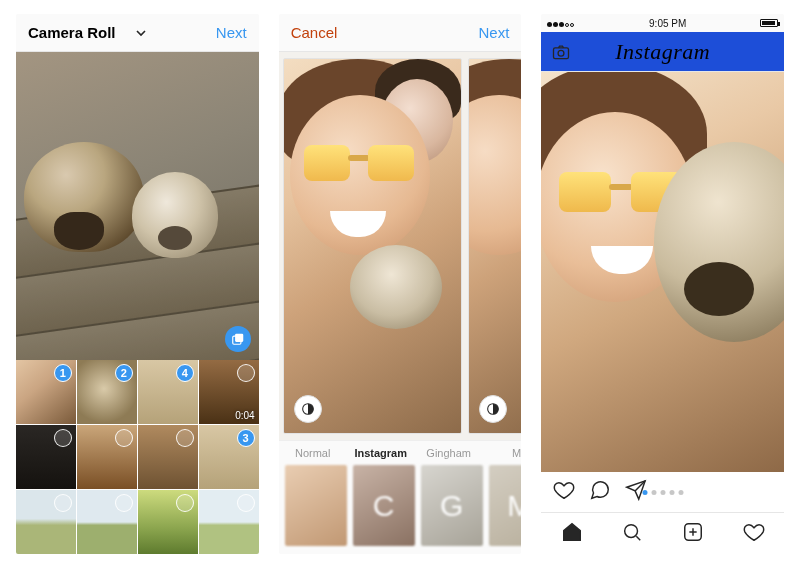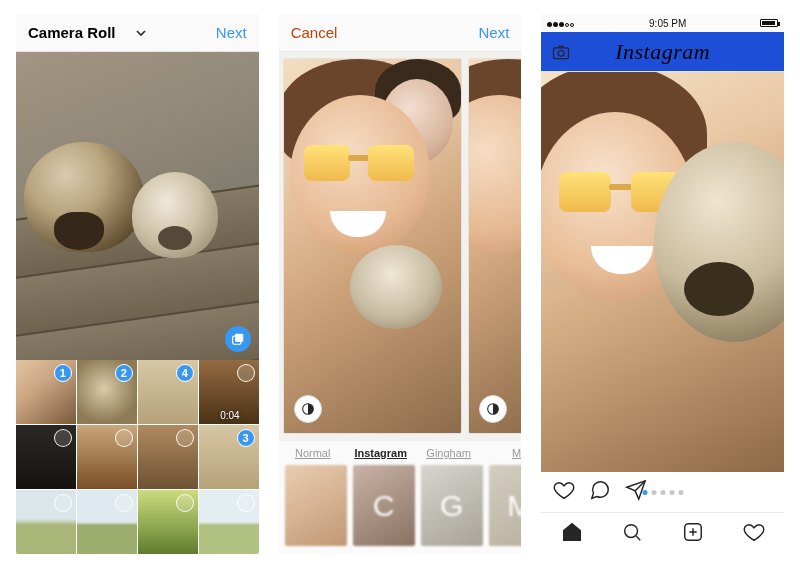--- a/index.html
+++ b/index.html
@@ -80,21 +80,21 @@
   .g-sky2{background:linear-gradient(#dfe9ef 50%,#9daf6e 55%);}
   .g-sky3{background:linear-gradient(#e3edf2 50%,#b0c281 55%);}
   .g-brown{background:linear-gradient(#b08a5f,#6e5232);}
   .g-tan{background:linear-gradient(#d8c7a4,#b5a279);}
   .badge{
     position:absolute; top:4px; right:4px; width:18px; height:18px; border-radius:50%;
     background:#3897f0; color:#fff; font-size:11px; font-weight:600;
     display:flex; align-items:center; justify-content:center; border:1.5px solid #fff;
   }
   .badge.open{ background:rgba(255,255,255,.15); border:1.5px solid rgba(255,255,255,.9);}
-  .duration{ position:absolute; right:19px; bottom:3px; font-size:10px; color:#fff; text-shadow:0 0 3px rgba(0,0,0,.7);text-align:right;}
+  .duration{ position:absolute; right:4px; bottom:3px; font-size:10px; color:#fff; text-shadow:0 0 3px rgba(0,0,0,.7);text-align:right;}
 
   
   .s2-carousel {
     flex:1 1 auto; position:relative; background:#f3f1ed; display:flex; align-items:stretch;
   }
   .s2-card{
     position:relative; margin:6px 4px; flex:0 0 74%; border:1px solid #e3e3e3; border-radius:2px; overflow:hidden;
     background:linear-gradient(150deg,#f3ddc1 0%,#e7c4a0 30%,#cda27a 55%,#8d6b4a 100%);
   }
   .s2-card.second{flex:0 0 30%; margin-left:2px;}
@@ -121,21 +121,21 @@
   }
   .lux-btn{
     position:absolute; left:10px; bottom:10px; width:28px; height:28px; border-radius:50%;
     background:#fff; border:1px solid #ddd; display:flex; align-items:center; justify-content:center;
   }
   .lux-btn svg{width:16px;height:16px;}
   .s2-filters{
     height:114px; background:#fafafa; border-top:1px solid #eee; display:flex; flex-direction:column;
   }
   .fnames{display:flex; height:24px; align-items:center; font-size:11px; color:#999;}
-  .fnames span{flex:0 0 68px; text-align:center;text-decoration:underline;}
+  .fnames span{flex:0 0 68px; text-align:center;}
   .fnames .active{color:#262626; font-weight:600;}
   .fthumbs{flex:1; display:flex; gap:6px; padding:0 6px 8px;}
   .ft{flex:0 0 62px; position:relative; border-radius:2px; overflow:hidden; filter:blur(1.2px);}
   .ft .letter{position:absolute; inset:0; display:flex; align-items:center; justify-content:center;
     font-size:30px; font-weight:200; color:rgba(255,255,255,.95); filter:none;}
   .ft.n{background:linear-gradient(150deg,#e9cdb2,#c19873);}
   .ft.c{background:linear-gradient(150deg,#c8b3a6,#8a7162);}
   .ft.g{background:linear-gradient(150deg,#d7d5cf,#a7a398);}
   .ft.m{background:linear-gradient(150deg,#d4cec2,#b7ae9b);}
 

